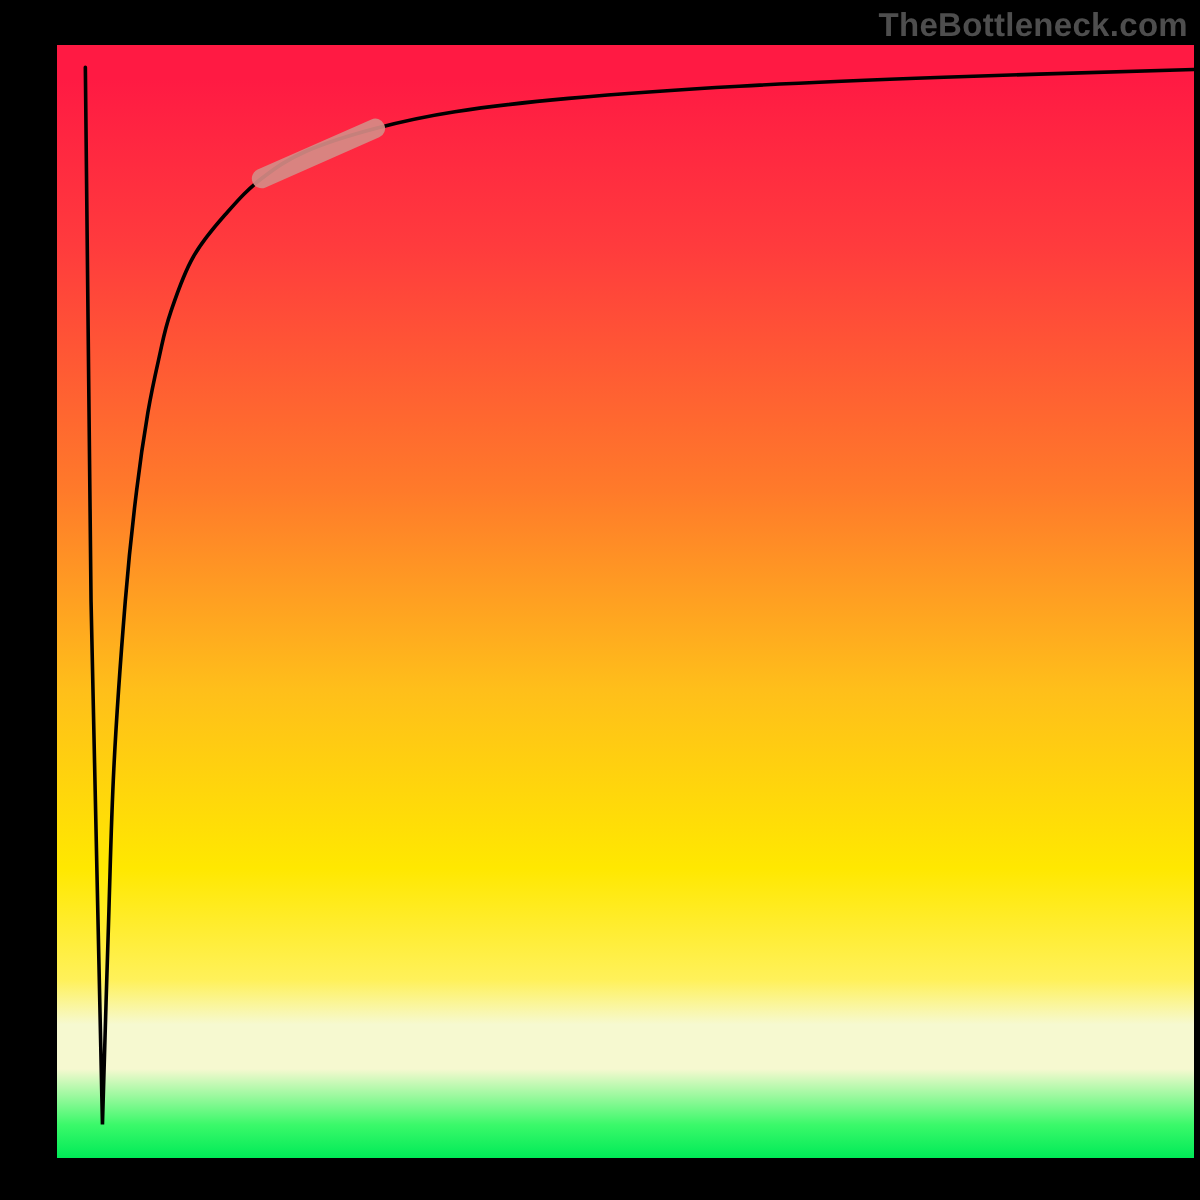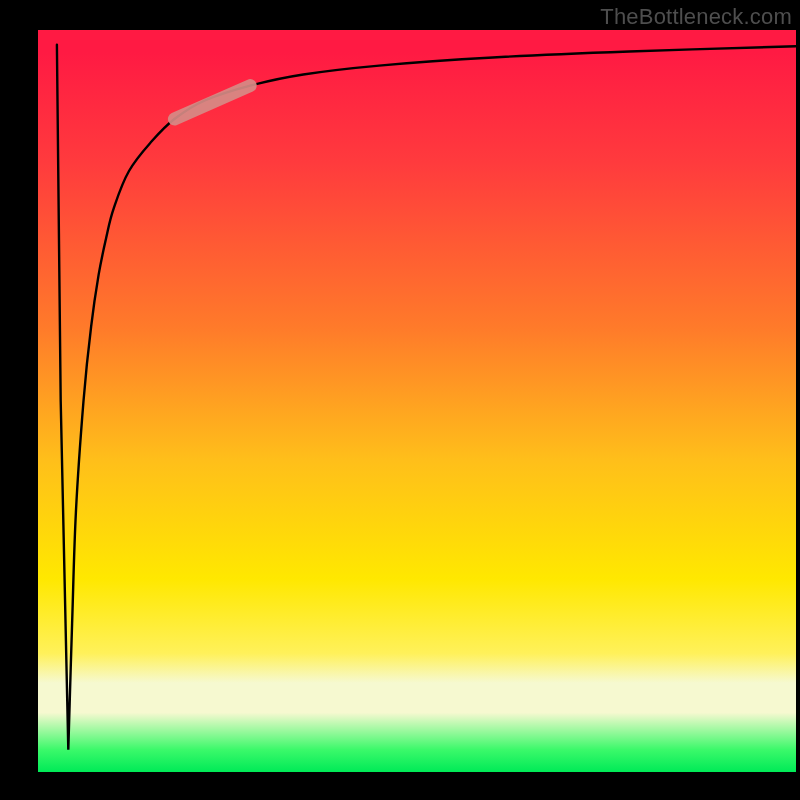--- a/index.html
+++ b/index.html
@@ -65,21 +65,21 @@
     height: 28px;
     background: #000;
   }
   
   .watermark {
     position: absolute;
     top: 4px;
     right: 8px;
     color: #4e4e4e;
     font-size: 22px;
-    font-weight: 400;
+    font-weight: 700;
     letter-spacing: 0.2px;
     user-select: none;
   }
 </style>
 </head>
 <body>
 
 <div class="stage">
 
   <div class="plot"></div>

